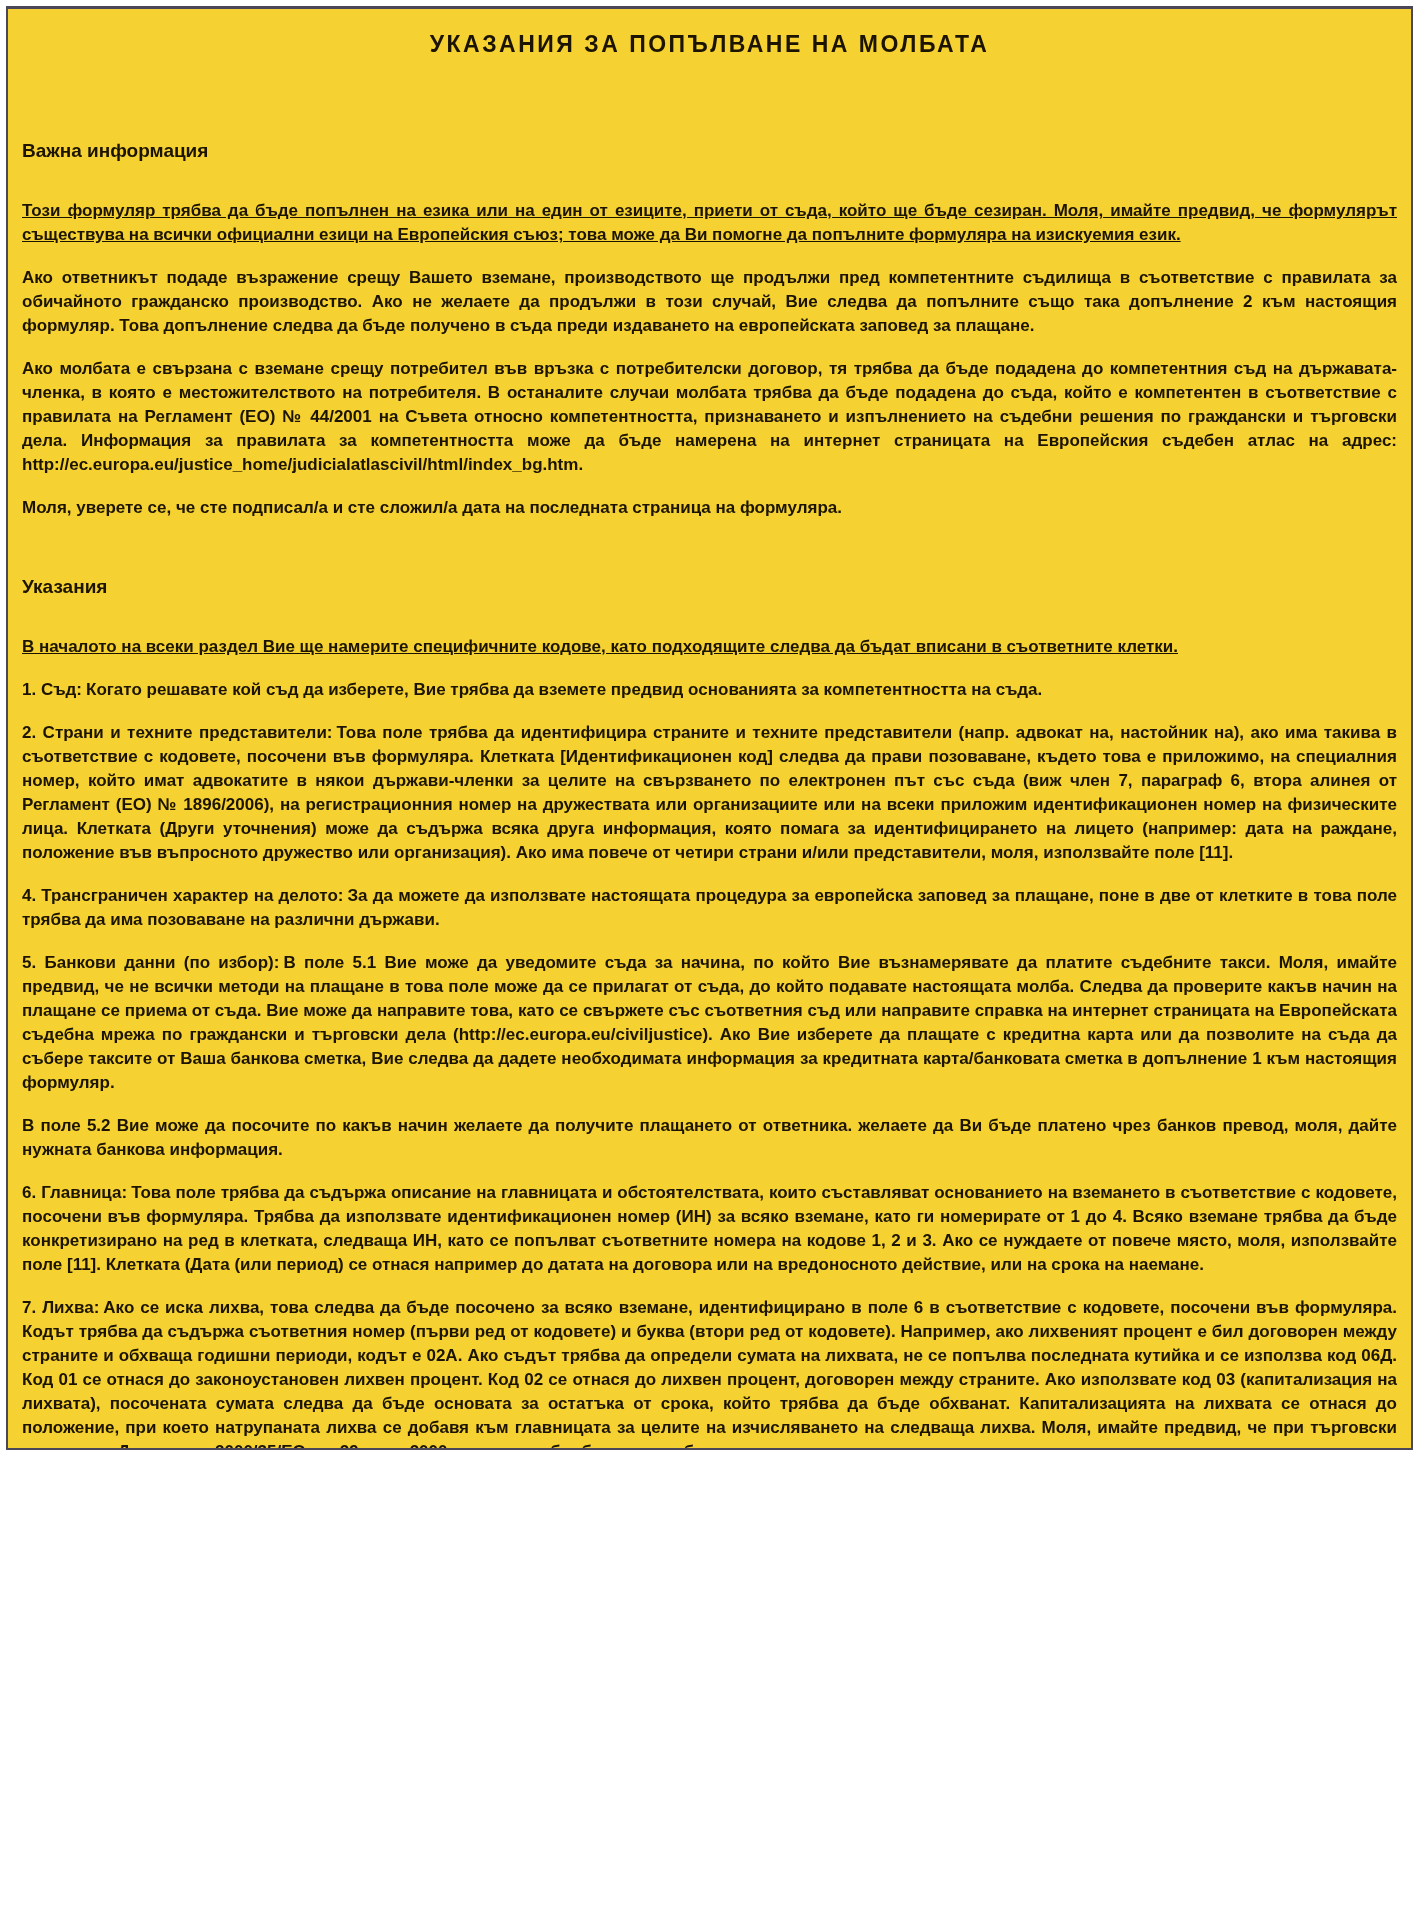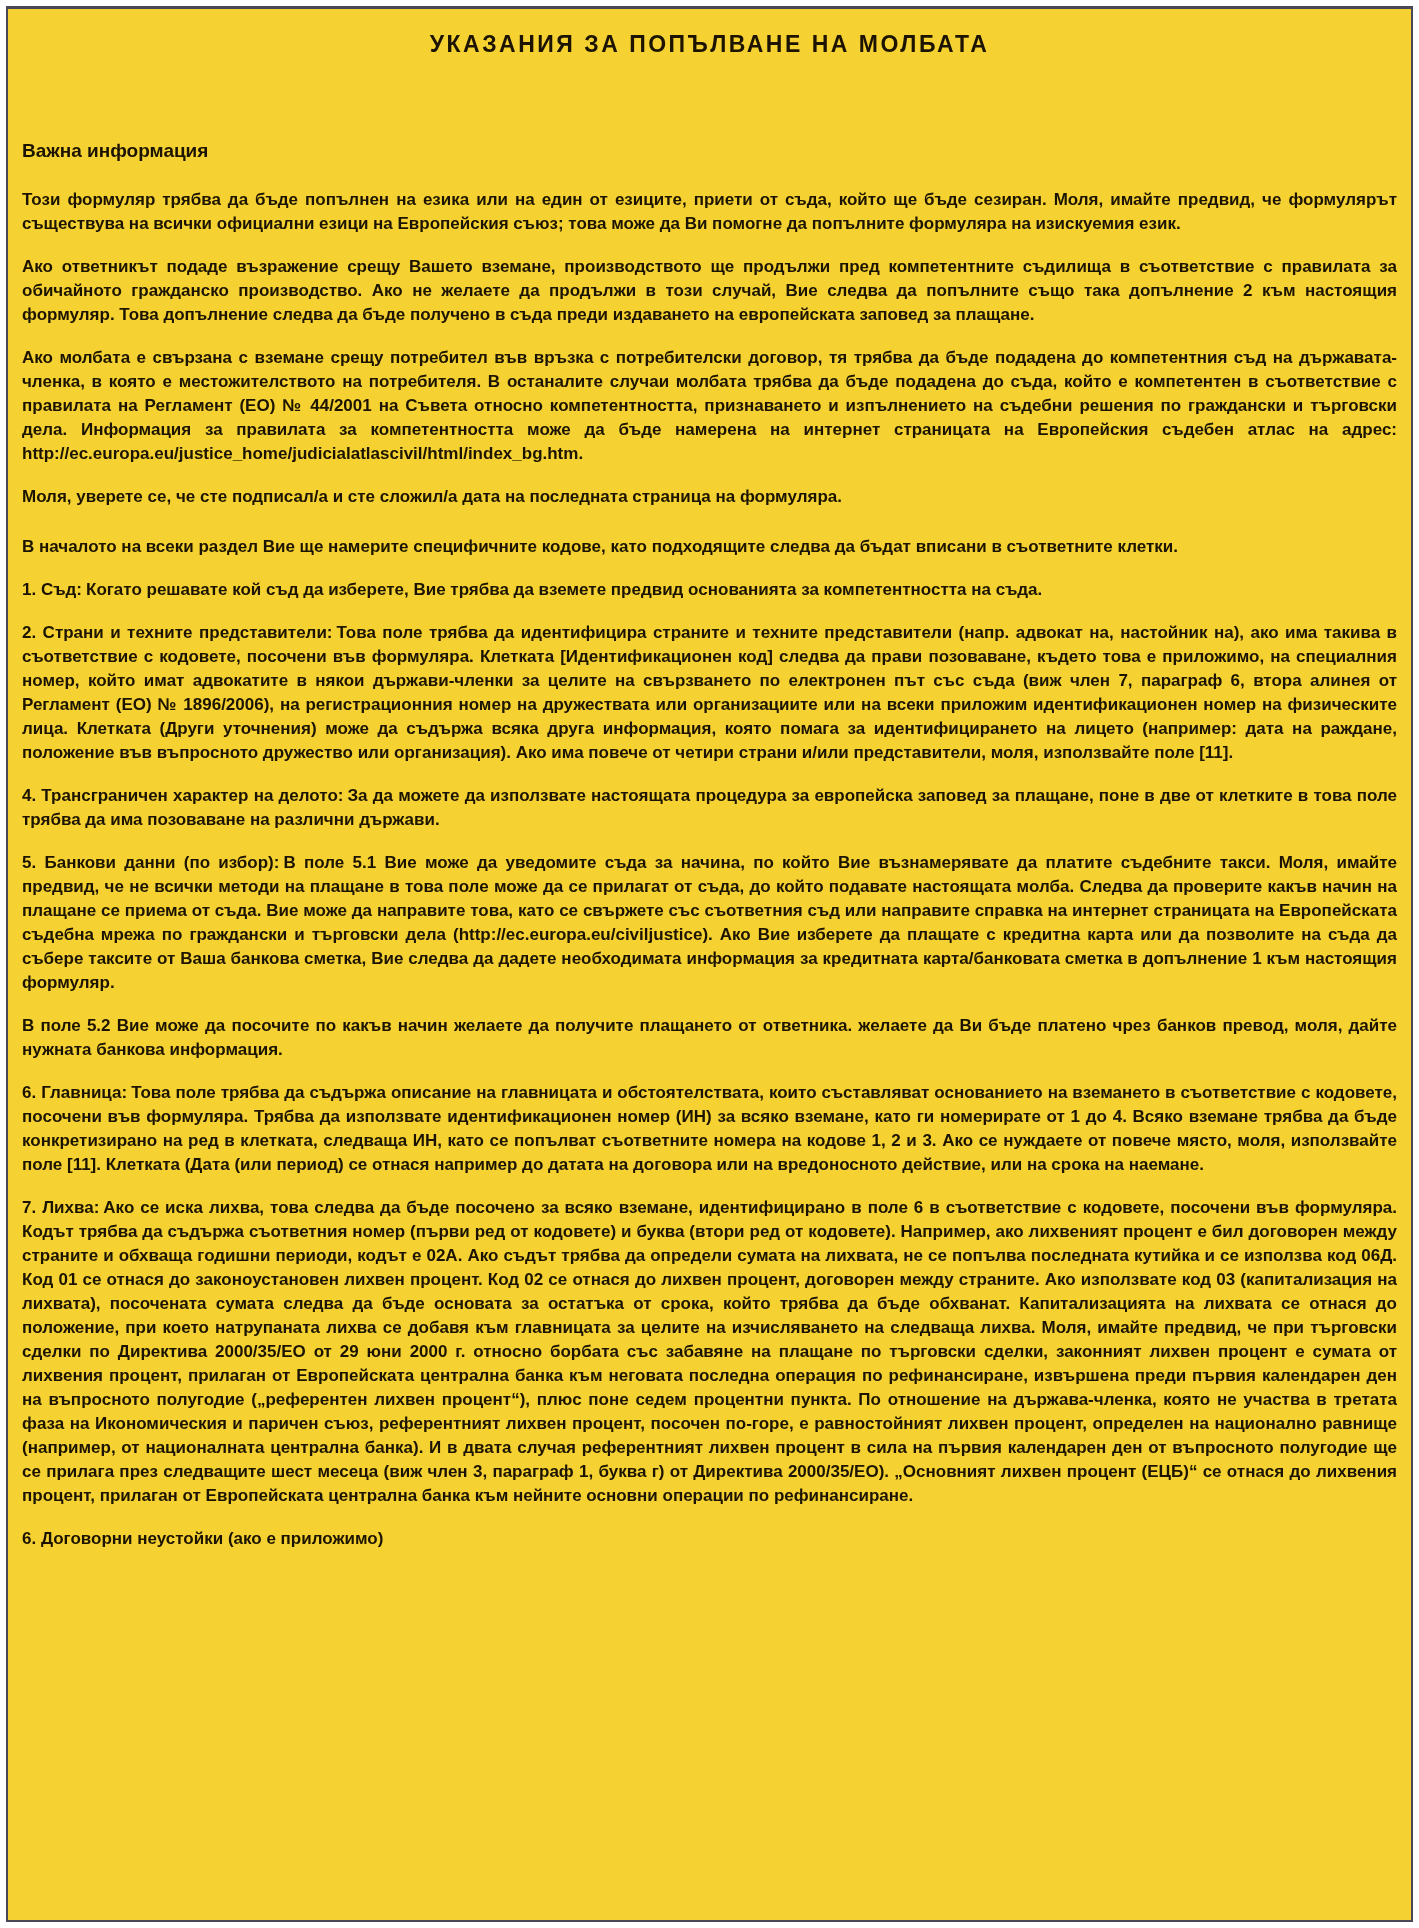--- a/index.html
+++ b/index.html
@@ -4,21 +4,21 @@
 <style>
   html, body {
     margin: 0;
     padding: 0;
     background: #ffffff;
     font-family: "Liberation Sans", sans-serif;
   }
   .page {
     box-sizing: border-box;
     width: 1407px;
-    height: 1916px;
+    height: 1444px;
     margin: 6px auto 6px auto;
     background: #F5D232;
     border: 2px solid #4C4758;
     border-top-width: 3px;
     padding: 16px 14px 10px 14px;
     color: #1C1400;
     font-weight: 700;
     overflow: hidden;
   }
   .doc-title {
@@ -34,21 +34,21 @@
     margin: 0;
   }
   #important-heading { margin-top: 82px; }
   #instructions-heading { margin-top: 56px; }
   .para {
     font-size: 17px;
     line-height: 24px;
     text-align: justify;
     margin: 19px 0 0 0;
   }
-  .first-para { margin-top: 26px; }
+  .first-para { margin-top: 37px; text-decoration: underline; }
   .item-label { padding-right: 4px; }
   b { font-weight: 700; }
 </style>
 </head>
 <body>
 
 <div class="page">
 
   <h1 class="doc-title">УКАЗАНИЯ ЗА ПОПЪЛВАНЕ НА МОЛБАТА</h1>
 
@@ -56,20 +56,21 @@
     <h2 id="important-heading" class="section-heading">Важна информация</h2>
     <div id="important-paragraphs">
         <p class="para first-para">Този формуляр трябва да бъде попълнен на езика или на един от езиците, приети от съда, който ще бъде сезиран. Моля, имайте предвид, че формулярът съществува на всички официални езици на Европейския съюз; това може да Ви помогне да попълните формуляра на изискуемия език.</p>
         <p class="para">Ако ответникът подаде възражение срещу Вашето вземане, производството ще продължи пред компетентните съдилища в съответствие с правилата за обичайното гражданско производство. Ако не желаете да продължи в този случай, Вие следва да попълните също така допълнение 2 към настоящия формуляр. Това допълнение следва да бъде получено в съда преди издаването на европейската заповед за плащане.</p>
         <p class="para">Ако молбата е свързана с вземане срещу потребител във връзка с потребителски договор, тя трябва да бъде подадена до компетентния съд на държавата-членка, в която е местожителството на потребителя. В останалите случаи молбата трябва да бъде подадена до съда, който е компетентен в съответствие с правилата на Регламент (ЕО) № 44/2001 на Съвета относно компетентността, признаването и изпълнението на съдебни решения по граждански и търговски дела. Информация за правилата за компетентността може да бъде намерена на интернет страницата на Европейския съдебен атлас на адрес: http://ec.europa.eu/justice_home/judicialatlascivil/html/index_bg.htm.</p>
         <p class="para">Моля, уверете се, че сте подписал/а и сте сложил/а дата на последната страница на формуляра.</p>
       </div>
   </section>
 
   <section>
+    <h2 id="instructions-heading" class="section-heading">Указания</h2>
     <p class="para first-para">В началото на всеки раздел Вие ще намерите специфичните кодове, като подходящите следва да бъдат вписани в съответните клетки.</p>
     <div id="instruction-items">
         <p class="para"><b class="item-label">1. Съд:</b><span>Когато решавате кой съд да изберете, Вие трябва да вземете предвид основанията за компетентността на съда.</span></p>
         <p class="para"><b class="item-label">2. Страни и техните представители:</b><span>Това поле трябва да идентифицира страните и техните представители (напр. адвокат на, настойник на), ако има такива в съответствие с кодовете, посочени във формуляра. Клетката [Идентификационен код] следва да прави позоваване, където това е приложимо, на специалния номер, който имат адвокатите в някои държави-членки за целите на свързването по електронен път със съда (виж член 7, параграф 6, втора алинея от Регламент (ЕО) № 1896/2006), на регистрационния номер на дружествата или организациите или на всеки приложим идентификационен номер на физическите лица. Клетката (Други уточнения) може да съдържа всяка друга информация, която помага за идентифицирането на лицето (например: дата на раждане, положение във въпросното дружество или организация). Ако има повече от четири страни и/или представители, моля, използвайте поле [11].</span></p>
         <p class="para"><b class="item-label">4. Трансграничен характер на делото:</b><span>За да можете да използвате настоящата процедура за европейска заповед за плащане, поне в две от клетките в това поле трябва да има позоваване на различни държави.</span></p>
         <p class="para"><b class="item-label">5. Банкови данни (по избор):</b><span>В поле 5.1 Вие може да уведомите съда за начина, по който Вие възнамерявате да платите съдебните такси. Моля, имайте предвид, че не всички методи на плащане в това поле може да се прилагат от съда, до който подавате настоящата молба. Следва да проверите какъв начин на плащане се приема от съда. Вие може да направите това, като се свържете със съответния съд или направите справка на интернет страницата на Европейската съдебна мрежа по граждански и търговски дела (http://ec.europa.eu/civiljustice). Ако Вие изберете да плащате с кредитна карта или да позволите на съда да събере таксите от Ваша банкова сметка, Вие следва да дадете необходимата информация за кредитната карта/банковата сметка в допълнение 1 към настоящия формуляр.</span></p>
         <p class="para"><span>В поле 5.2 Вие може да посочите по какъв начин желаете да получите плащането от ответника. желаете да Ви бъде платено чрез банков превод, моля, дайте нужната банкова информация.</span></p>
         <p class="para"><b class="item-label">6. Главница:</b><span>Това поле трябва да съдържа описание на главницата и обстоятелствата, които съставляват основанието на вземането в съответствие с кодовете, посочени във формуляра. Трябва да използвате идентификационен номер (ИН) за всяко вземане, като ги номерирате от 1 до 4. Всяко вземане трябва да бъде конкретизирано на ред в клетката, следваща ИН, като се попълват съответните номера на кодове 1, 2 и 3. Ако се нуждаете от повече място, моля, използвайте поле [11]. Клетката (Дата (или период) се отнася например до датата на договора или на вредоносното действие, или на срока на наемане.</span></p>
         <p class="para"><b class="item-label">7. Лихва:</b><span>Ако се иска лихва, това следва да бъде посочено за всяко вземане, идентифицирано в поле 6 в съответствие с кодовете, посочени във формуляра. Кодът трябва да съдържа съответния номер (първи ред от кодовете) и буква (втори ред от кодовете). Например, ако лихвеният процент е бил договорен между страните и обхваща годишни периоди, кодът е 02А. Ако съдът трябва да определи сумата на лихвата, не се попълва последната кутийка и се използва код 06Д. Код 01 се отнася до законоустановен лихвен процент. Код 02 се отнася до лихвен процент, договорен между страните. Ако използвате код 03 (капитализация на лихвата), посочената сумата следва да бъде основата за остатъка от срока, който трябва да бъде обхванат. Капитализацията на лихвата се отнася до положение, при което натрупаната лихва се добавя към главницата за целите на изчисляването на следваща лихва. Моля, имайте предвид, че при търговски сделки по Директива 2000/35/ЕО от 29 юни 2000 г. относно борбата със забавяне на плащане по търговски сделки, законният лихвен процент е сумата от лихвения процент, прилаган от Европейската централна банка към неговата последна операция по рефинансиране, извършена преди първия календарен ден на въпросното полугодие („референтен лихвен процент“), плюс поне седем процентни пункта. По отношение на държава-членка, която не участва в третата фаза на Икономическия и паричен съюз, референтният лихвен процент, посочен по-горе, е равностойният лихвен процент, определен на национално равнище (например, от националната централна банка). И в двата случая референтният лихвен процент в сила на първия календарен ден от въпросното полугодие ще се прилага през следващите шест месеца (виж член 3, параграф 1, буква г) от Директива 2000/35/ЕО). „Основният лихвен процент (ЕЦБ)“ се отнася до лихвения процент, прилаган от Европейската централна банка към нейните основни операции по рефинансиране.</span></p>
         <p class="para"><b class="item-label">6. Договорни неустойки (ако е приложимо)</b></p>

